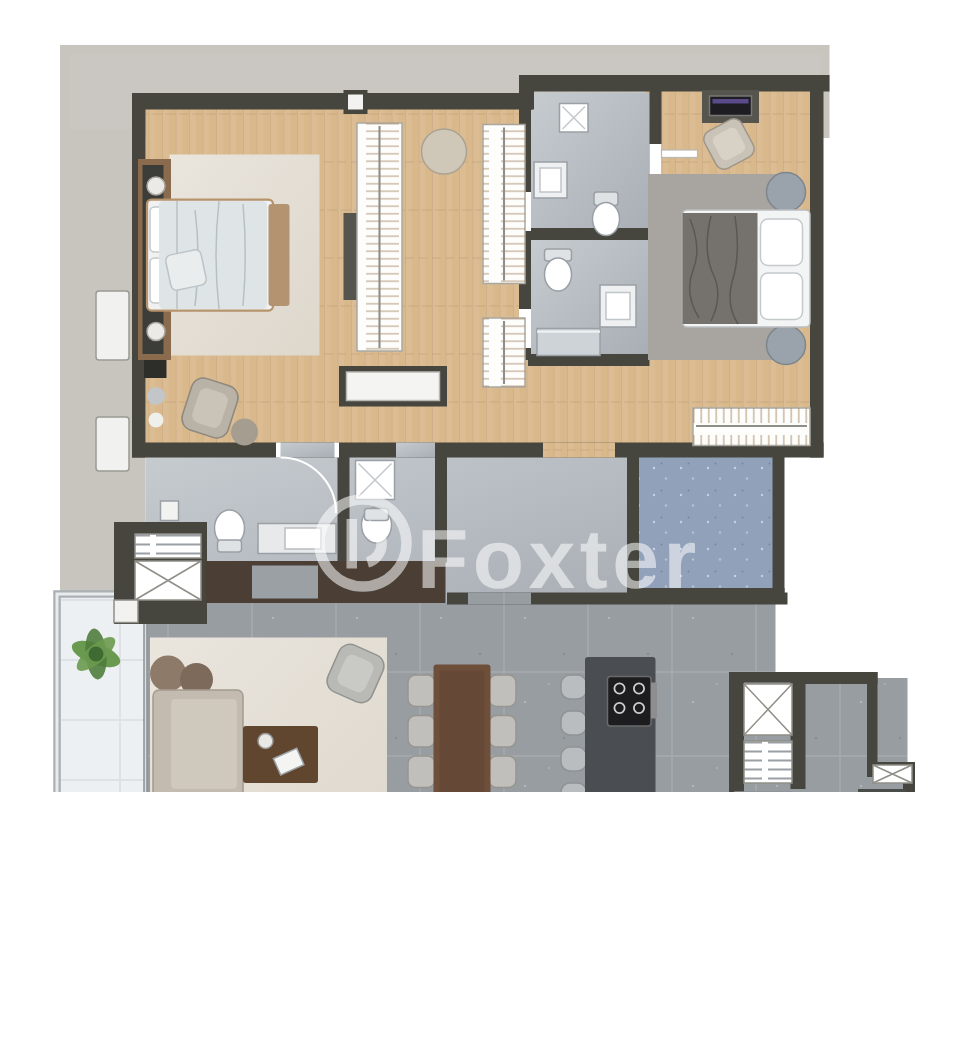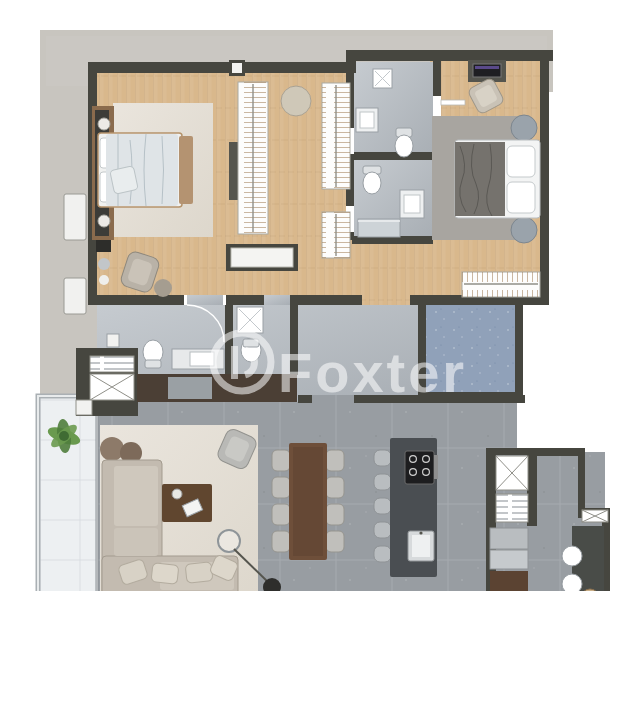--- a/index.html
+++ b/index.html
@@ -4,21 +4,21 @@
 <style>
   :root{
     --bg:#ffffff; --slab:#c8c5bf; --wall:#46463f; --wood:#d9b88c; --bathFloor:#b9bec3;
     --tile:#989da2; --serviceBlue:#90a1b9; --balcony:#edf0f2; --rugCream:#e6e1d8;
     --rugMaster:#dcdad2; --rugGray:#a8a5a0; --sofa:#c3bbb0; --furnWood:#60462f;
     --island:#4a4e52; --fixture:#f6f7f7; --watermark:rgba(255,255,255,0.55);
     --green1:#6a9a4f; --green2:#4f7d3c; --poufBrown:#8d7a69; --tableBrown:#8b5f3f;
     --steel:#c2c7ca; --dark:#2e2e2c; --bedding:#dfe4e7; --throwGray:#75726d;
   }
   html,body{margin:0;padding:0;background:var(--bg);}
-  .stage{width:640px;height:591px;position:relative;background:var(--bg);overflow:hidden;
+  .stage{width:640px;height:528px;position:relative;background:var(--bg);overflow:hidden;
          font-family:"Liberation Sans", sans-serif;}
   svg{display:block}
   .wm-text{font-family:"Liberation Sans", sans-serif;font-weight:bold;font-size:56px;
            letter-spacing:3px;fill:var(--watermark);}
 </style>
 </head>
 <body>
 
 <div class="stage">
 <svg width="640" height="709" viewBox="0 0 640 709">

